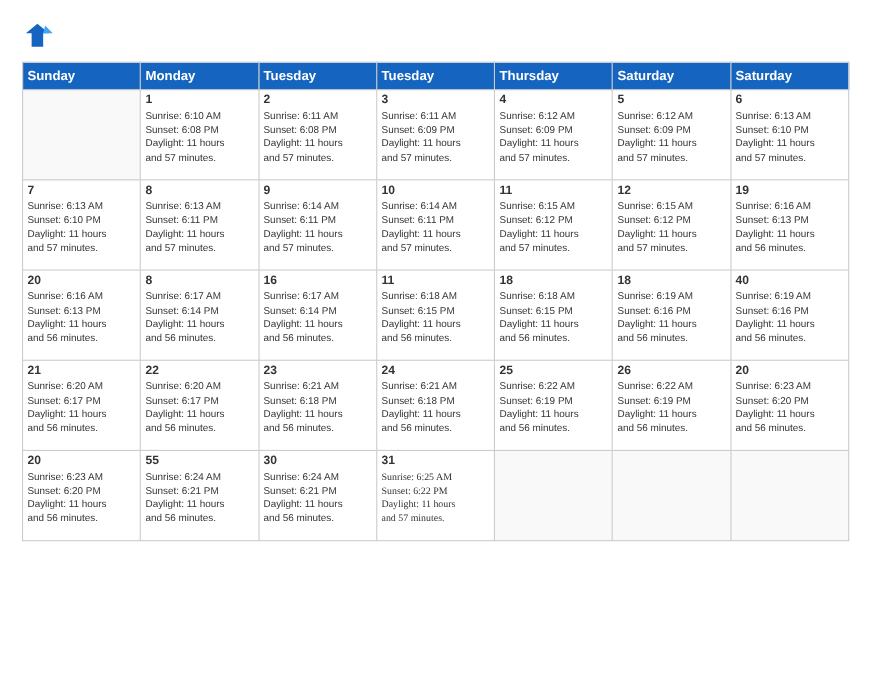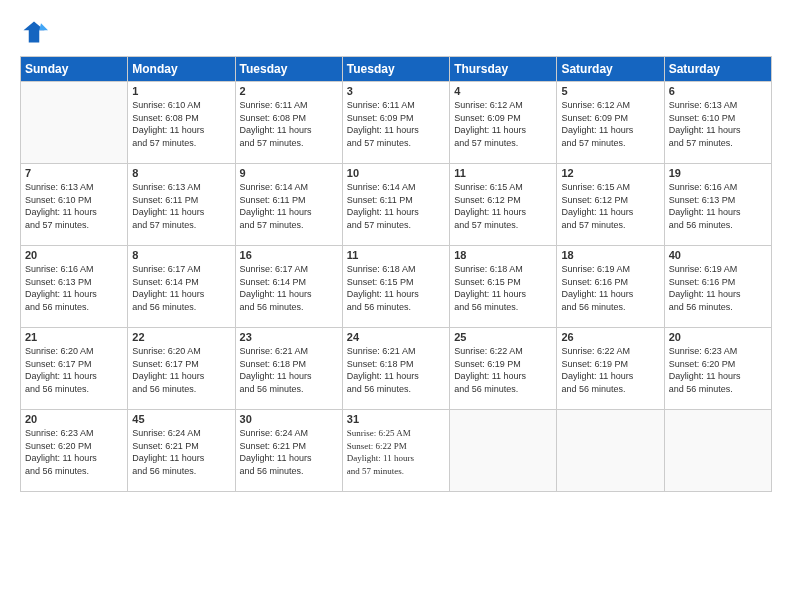--- a/index.html
+++ b/index.html
@@ -336,21 +336,21 @@
         </tr>
         <tr class="week-row">
           <td>
             <span class="day-num">20</span>
             <div class="day-info" style="white-space: pre-line;">Sunrise: 6:23 AM
 Sunset: 6:20 PM
 Daylight: 11 hours
 and 56 minutes.</div>
           </td>
           <td>
-            <span class="day-num">45</span>
+            <span class="day-num">55</span>
             <div class="day-info" style="white-space: pre-line;">Sunrise: 6:24 AM
 Sunset: 6:21 PM
 Daylight: 11 hours
 and 56 minutes.</div>
           </td>
           <td>
             <span class="day-num">30</span>
             <div class="day-info" style="white-space: pre-line;">Sunrise: 6:24 AM
 Sunset: 6:21 PM
 Daylight: 11 hours

